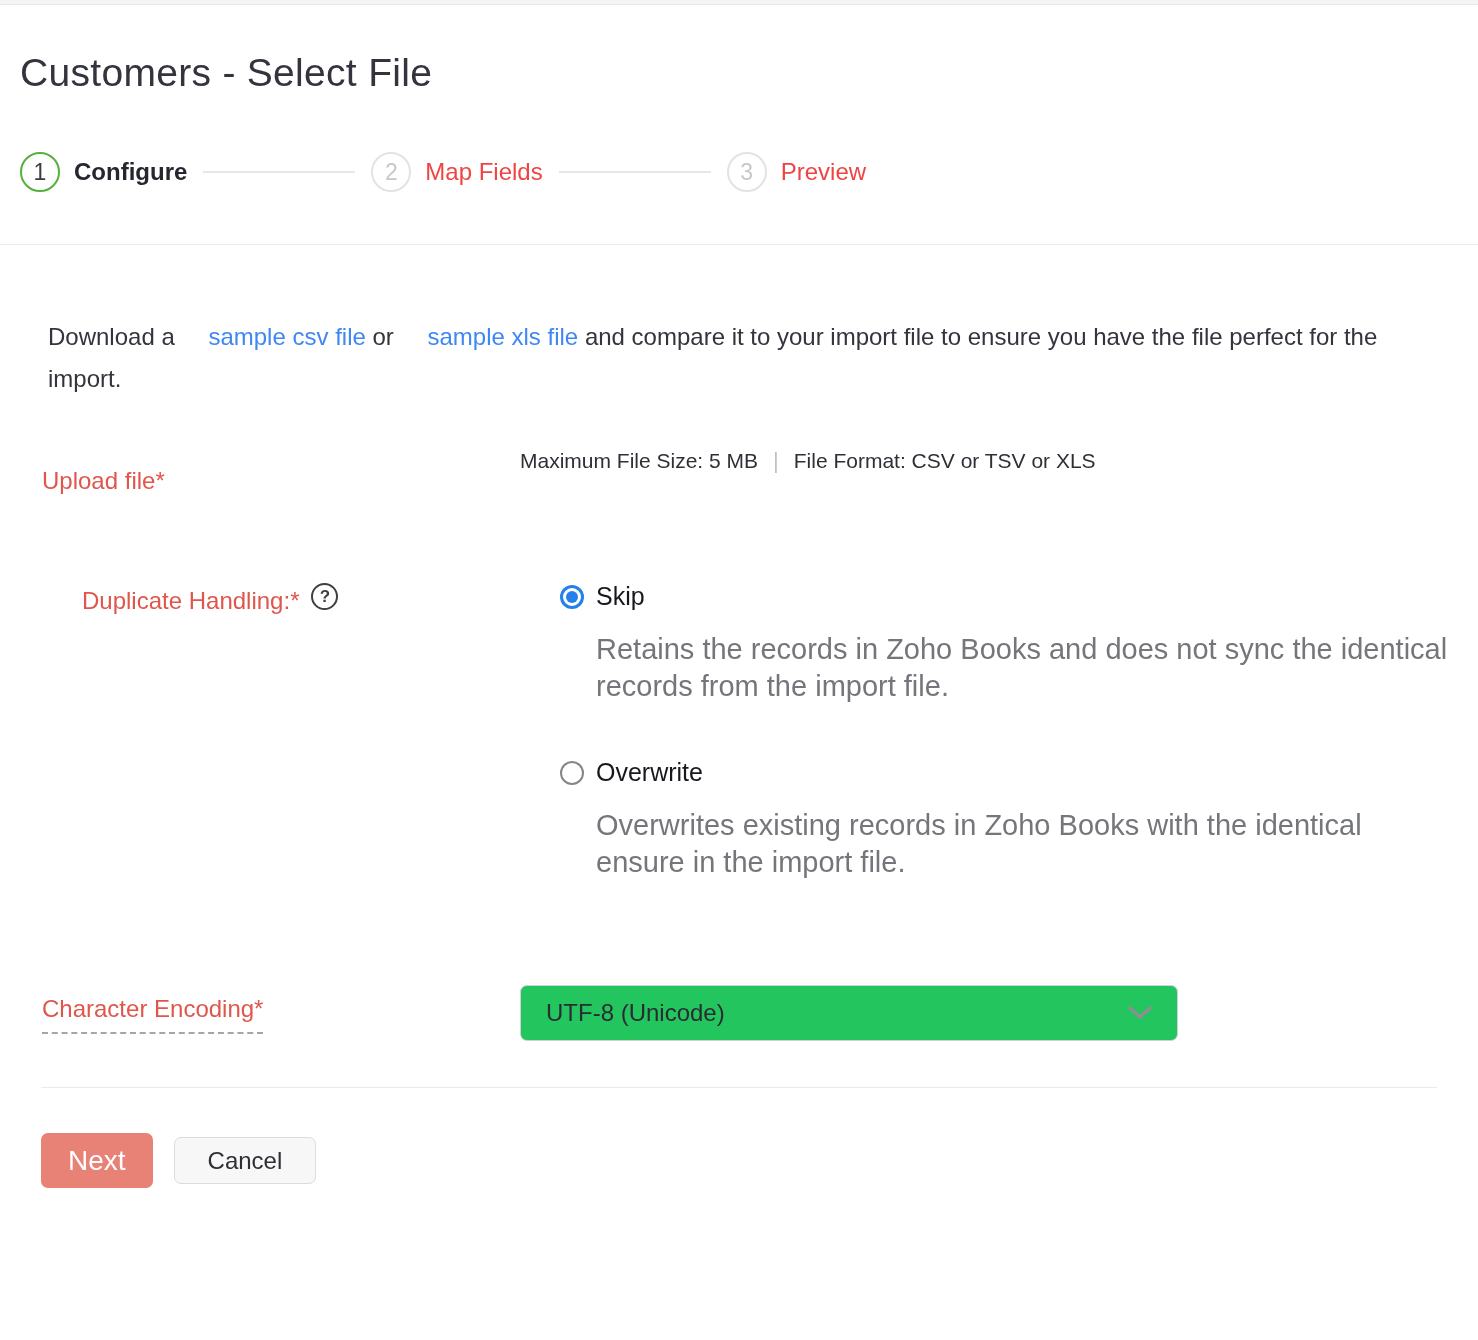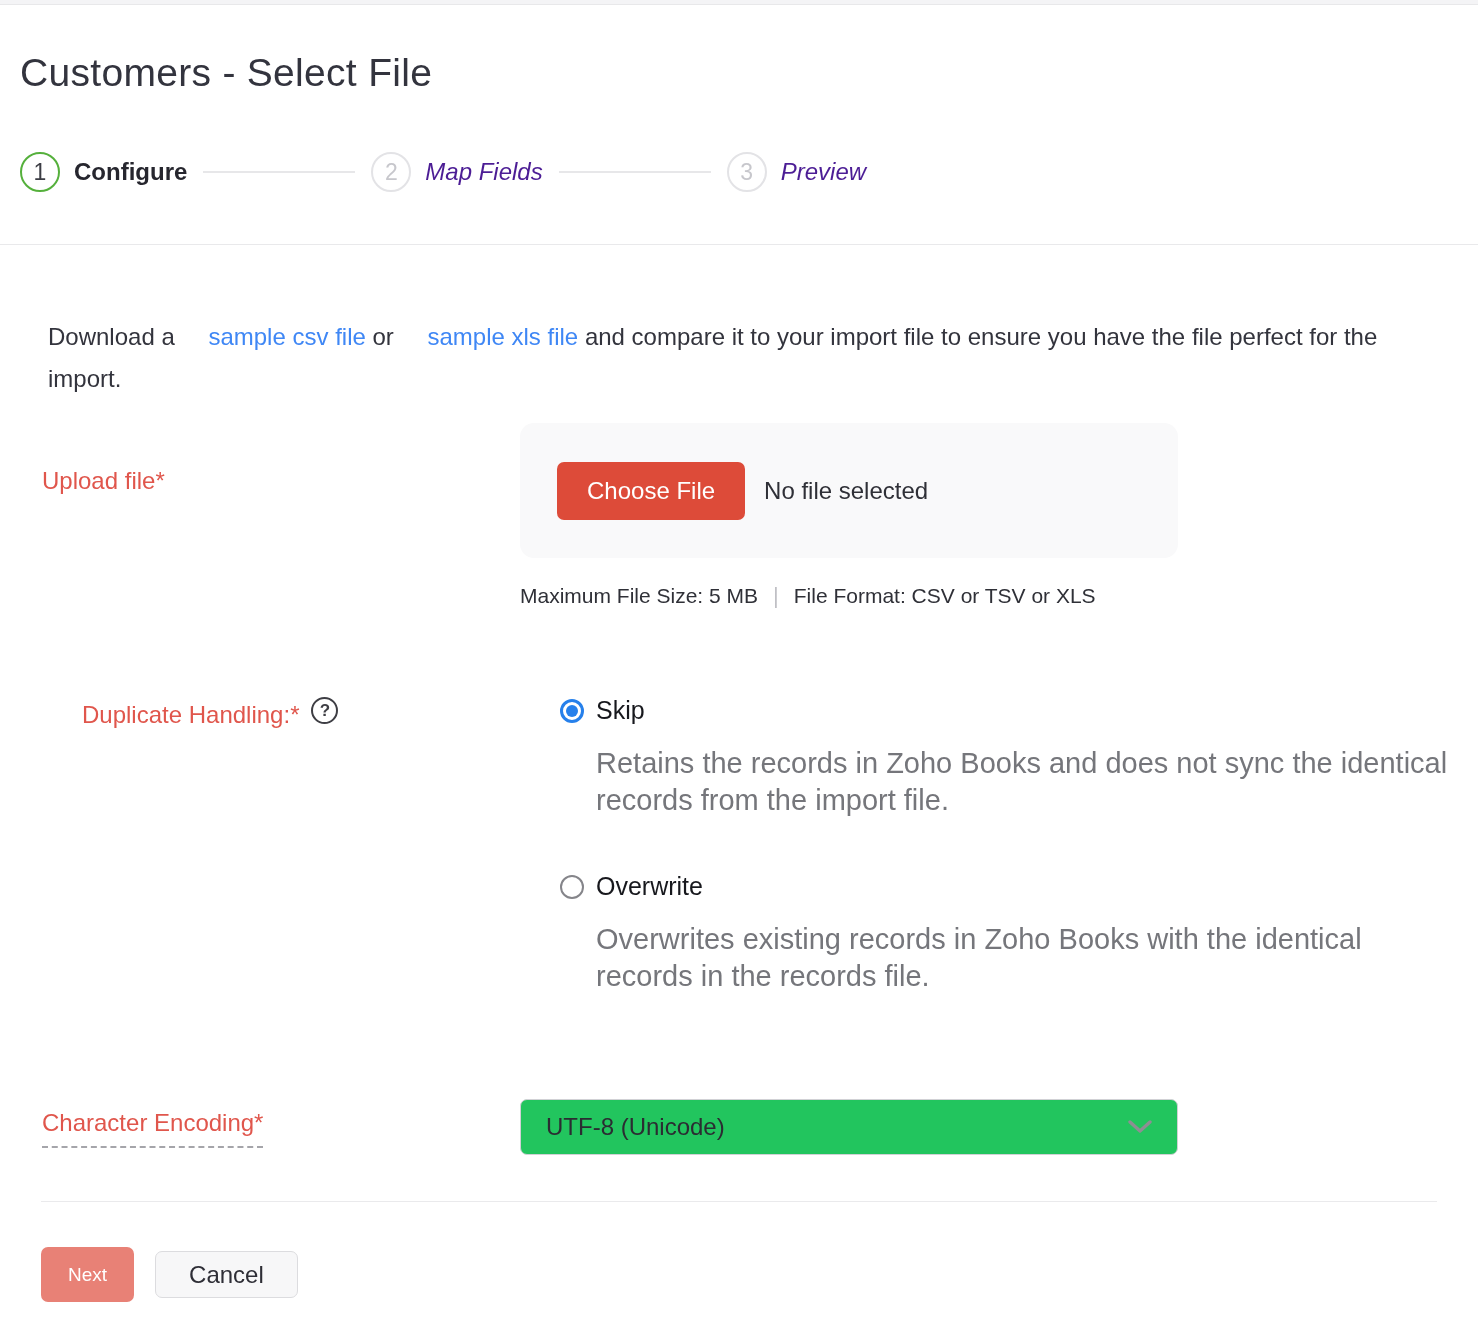--- a/index.html
+++ b/index.html
@@ -11,21 +11,21 @@
   
   .header { padding:44px 20px 0; border-bottom:1px solid #e9e9eb; background:#fff; }
   .page-title { font-size:39px; line-height:47px; font-weight:400; color:#33343e; letter-spacing:0.3px; }
   .stepper { display:flex; align-items:center; margin-top:56px; padding-bottom:52px; }
   .step { display:flex; align-items:center; }
   .step-circle { width:40px; height:40px; border-radius:50%; display:flex; align-items:center;
     justify-content:center; font-size:23px; flex-shrink:0; }
   .step.active .step-circle { border:2px solid #55b03c; color:#3c3d44; }
   .step.active .step-label { color:#26262e; font-weight:700; }
   .step.inactive .step-circle { border:2px solid #e3e3e6; color:#c7c7cc; }
-  .step.inactive .step-label { color:#4c1d95;font-style:italic; }
+  .step.inactive .step-label { color:#ef4444; }
   .step-label { margin-left:14px; font-size:24px; }
   .step-line { width:152px; height:2px; background:#e7e7e9; margin:0 16px; }
 
   
   .intro { margin:71px 48px 0; font-size:24px; line-height:42px; color:#33343d; max-width:1370px; }
   .link { color:#3f87f5; cursor:pointer;margin-left:27px; }
 
   
   .form-row { display:flex; align-items:flex-start; }
   .row-label { width:520px; flex-shrink:0; padding-left:42px; font-size:24px; color:#e0564c; }
@@ -60,21 +60,21 @@
   .enc-label-text { display:inline-block; border-bottom:2px dashed #a5a5aa; padding-bottom:9px; cursor:help; }
   .select-box { width:658px; height:56px; border:1px solid #d1d1d5; border-radius:7px; background:#22c55e;
     display:flex; align-items:center; justify-content:space-between; padding:0 25px;
     font-size:24px; color:#2b2c32; cursor:pointer; }
   .chevron { display:flex; align-items:center; }
 
   .divider { height:1px; background:#eaeaec; margin:46px 41px 0; }
 
   .actions { margin:45px 0 0 41px; display:flex; align-items:center; }
   .next-btn { height:55px; padding:0 27px; background:#e88176; color:#fff; border:none;
-    border-radius:7px; font-size:19px; font-family:inherit; cursor:pointer; }
+    border-radius:7px; font-size:28px; font-family:inherit; cursor:pointer; }
   .cancel-btn { height:47px; padding:0 33px; margin-left:21px; background:#f7f7f8; color:#2e2e36;
     border:1px solid #dcdcdf; border-radius:7px; font-size:24px; font-family:inherit; cursor:pointer; }
 </style>
 </head>
 <body>
 
 <div class="top-edge"></div>
 
 <div class="header">
   <h1 class="page-title">Customers - Select File</h1>
@@ -95,24 +95,20 @@
       <div class="step-label">Preview</div>
     </div>
   </div>
 </div>
 
 <p class="intro"><span>Download a </span><span class="link">sample csv file</span><span> or </span><span class="link">sample xls file</span><span> and compare it to your import file to ensure you have the file perfect for the import.</span></p>
 
 <div class="form-row upload-row">
   <div class="row-label">Upload file*</div>
   <div>
-    <div class="upload-box">
-      <button class="choose-file-btn">Choose File</button>
-      <span class="no-file">No file selected</span>
-    </div>
     <div class="file-info">
       <span>Maximum File Size: 5 MB</span>
       <span class="file-sep">|</span>
       <span>File Format: CSV or TSV or XLS</span>
     </div>
   </div>
 </div>
 
 <div class="form-row dup-row">
   <div class="row-label">
@@ -127,21 +123,21 @@
         <span class="radio-circle checked"></span>
         <span class="radio-label">Skip</span>
       </div>
       <div class="radio-desc">Retains the records in Zoho Books and does not sync the identical records from the import file.</div>
     </div>
     <div class="radio-option">
       <div class="radio-head">
         <span class="radio-circle unchecked"></span>
         <span class="radio-label">Overwrite</span>
       </div>
-      <div class="radio-desc">Overwrites existing records in Zoho Books with the identical records in the records file.</div>
+      <div class="radio-desc">Overwrites existing records in Zoho Books with the identical ensure in the import file.</div>
     </div>
   </div>
 </div>
 
 <div class="form-row enc-row">
   <div class="row-label">
     <span class="enc-label-text">Character Encoding*</span>
   </div>
   <div class="select-box">
     <span>UTF-8 (Unicode)</span>

